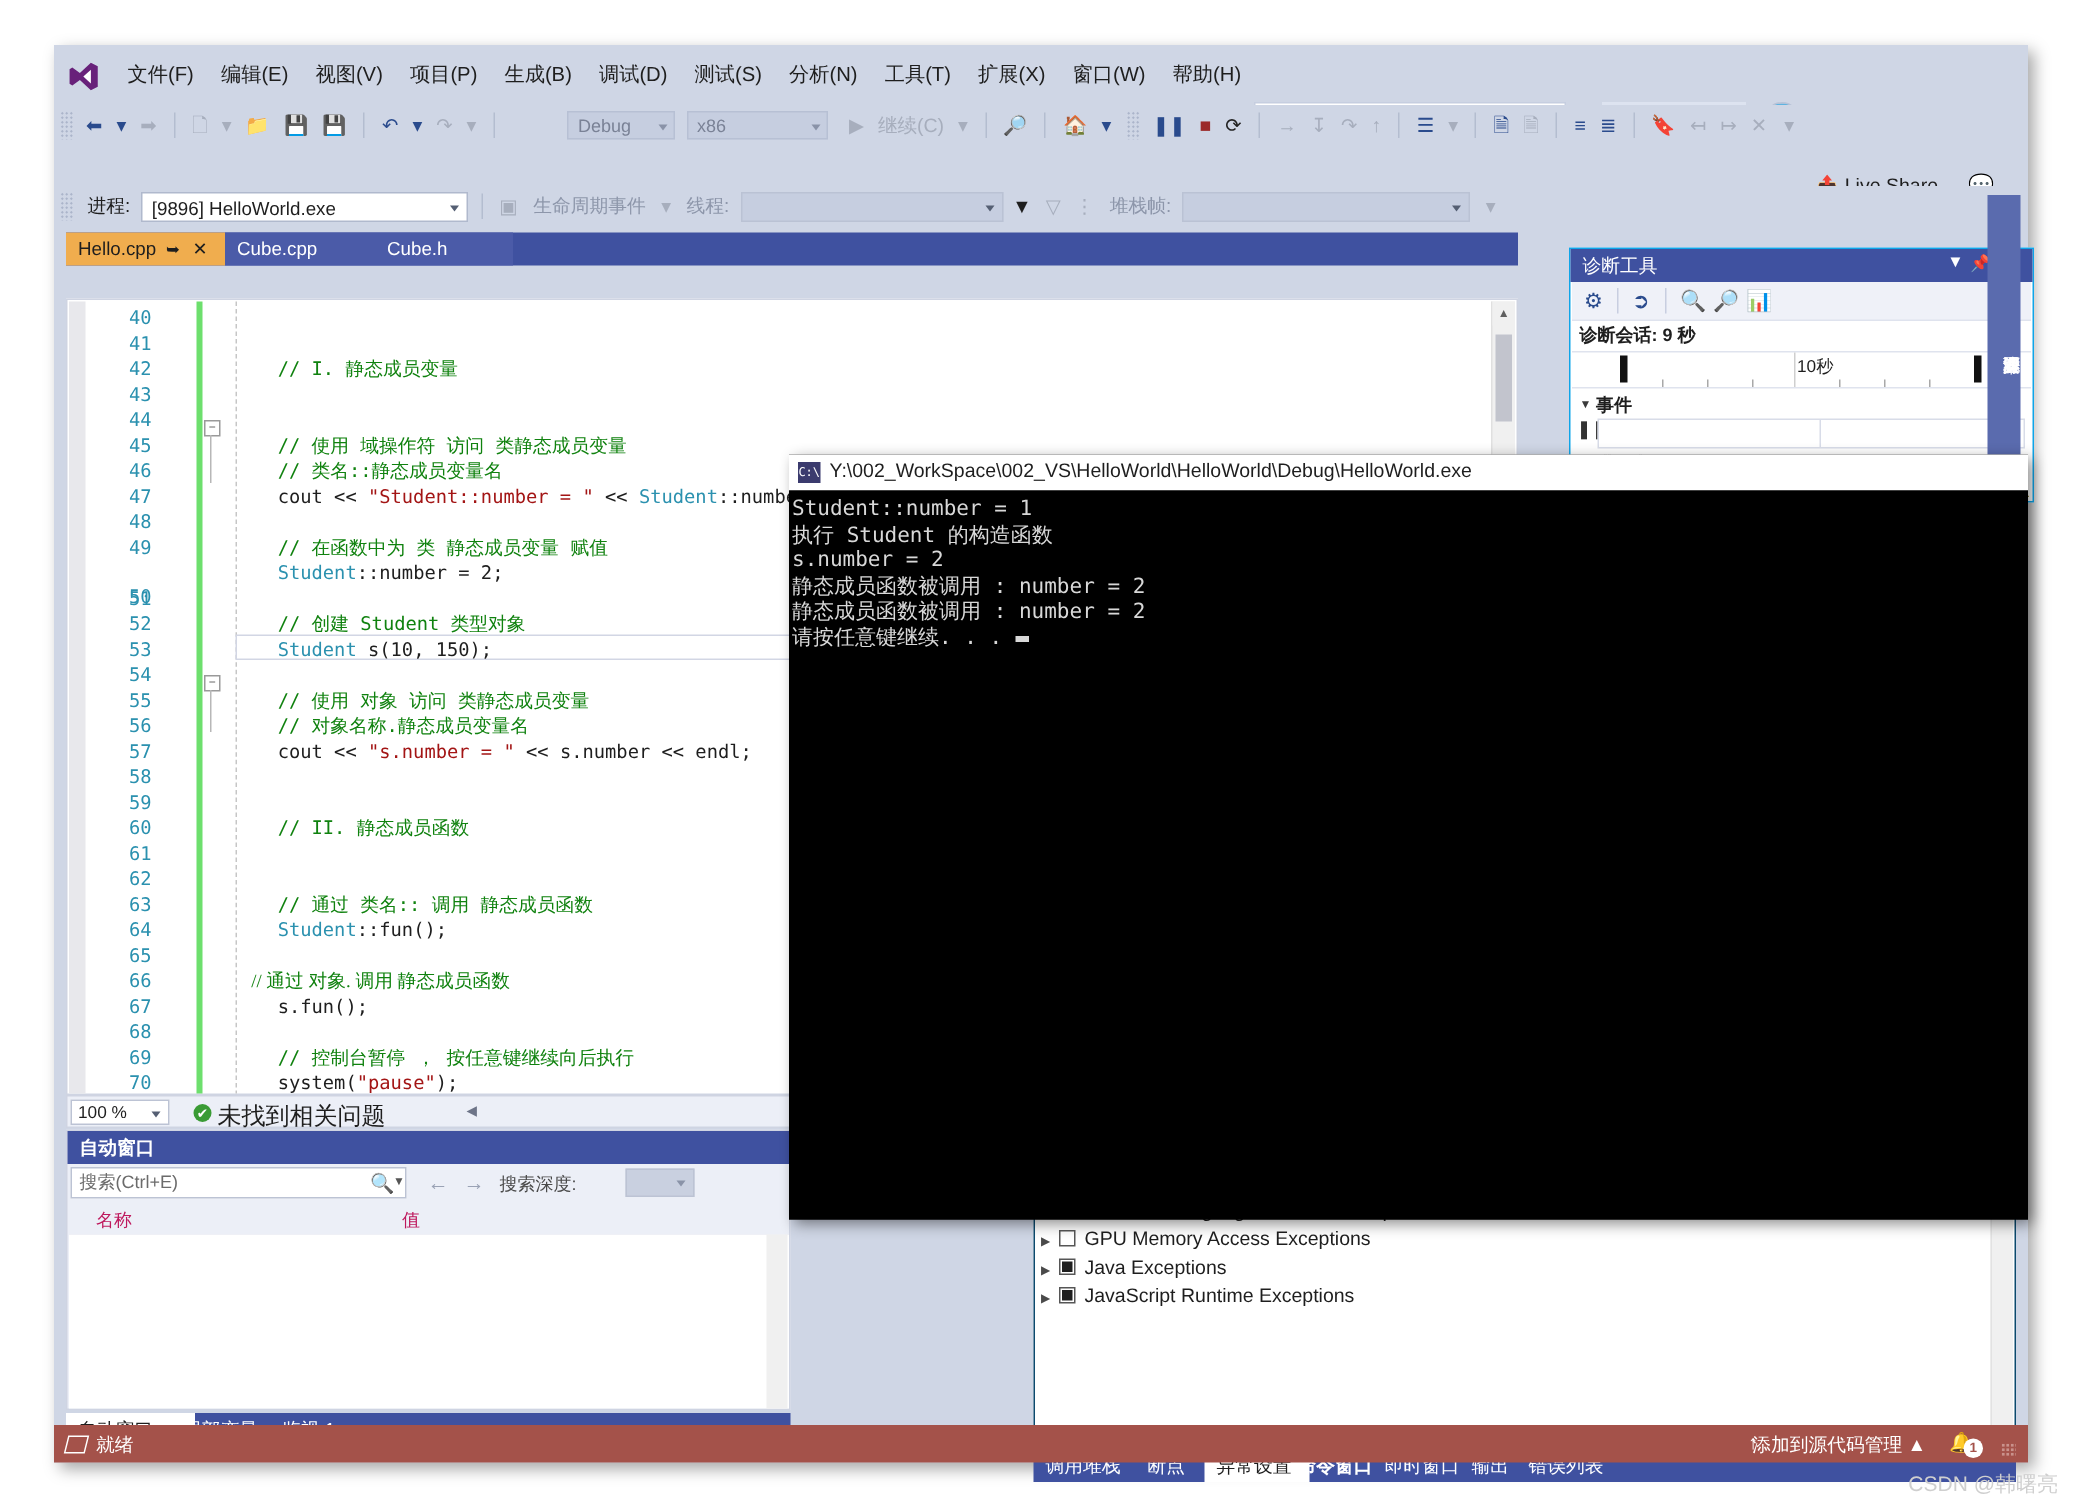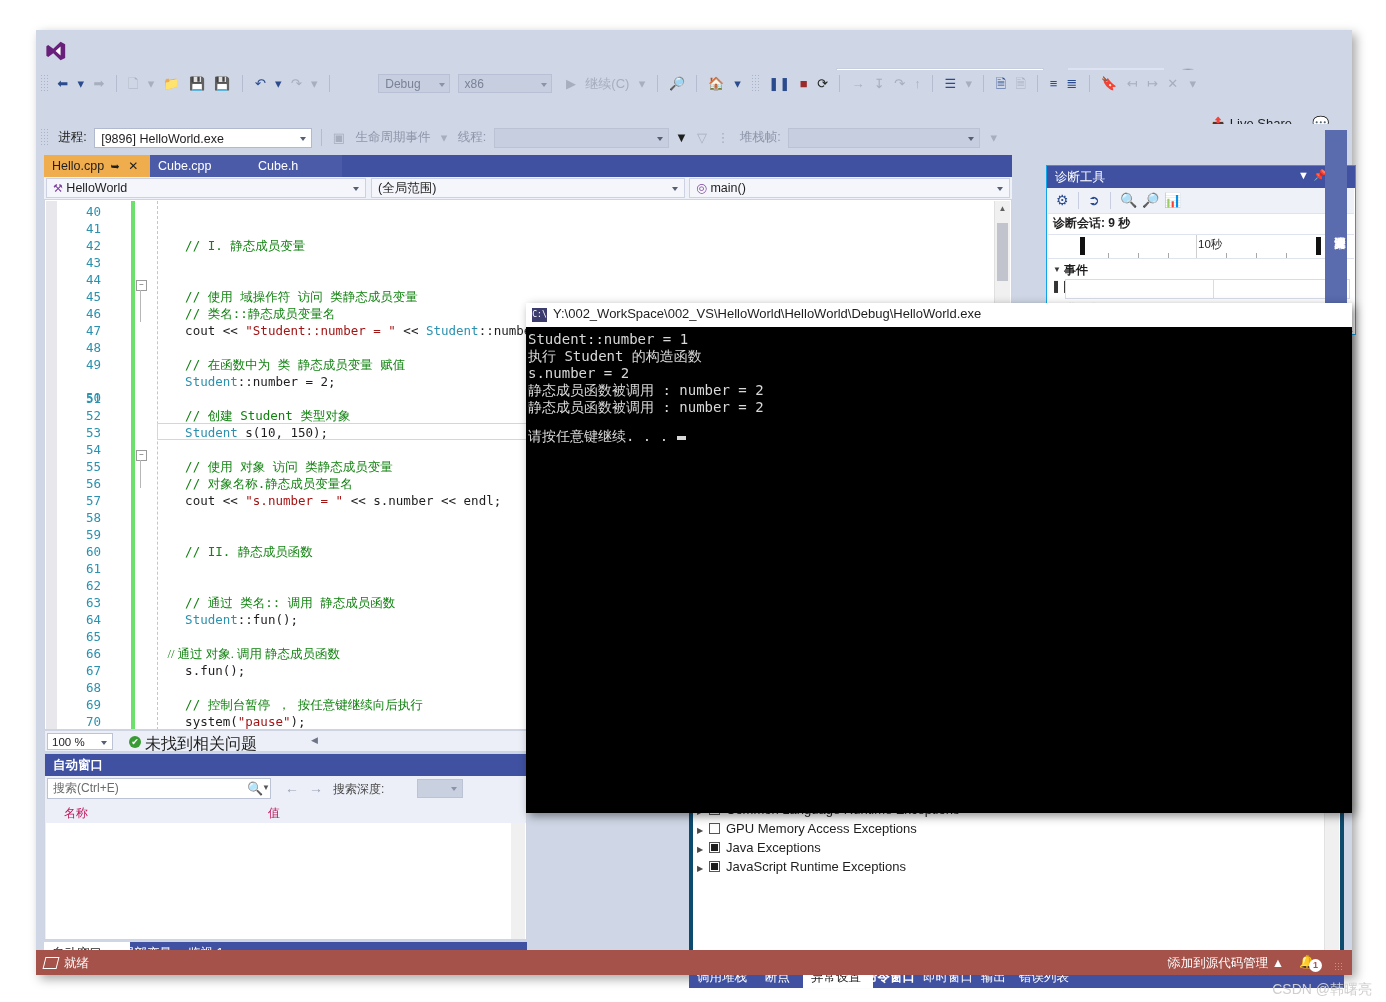--- a/index.html
+++ b/index.html
@@ -97,21 +97,21 @@
   .autos-head{position:absolute;left:1px;top:48px;width:480px;height:21px;background:#eceff7;border-bottom:1px solid #cfd4e2;}
   .autos-col{position:absolute;top:3px;font-size:12px;color:#be185d;}
   .autos-body{position:absolute;left:1px;top:69px;width:480px;height:116px;background:#fff;}
   .autos-vsb{position:absolute;right:1px;top:69px;width:14px;height:116px;background:#f0f0f0;}
 
   .bottabs{position:absolute;left:0;top:787px;width:483px;height:22px;background:#3f51a0;}
   .btab{position:absolute;top:0;height:22px;line-height:22px;font-size:12.5px;padding:0 8px;color:#fff;}
   .btab.active{background:#fff;color:#1e1e1e;}
 
   
-  .excwin{position:absolute;left:645px;top:598px;width:655px;height:211px;background:#fff;border:4px solid #0c4a6e;box-sizing:border-box;}
+  .excwin{position:absolute;left:645px;top:598px;width:655px;height:211px;background:#fff;border:1px solid #0c4a6e;box-sizing:border-box;}
   .exc-head{position:absolute;left:1px;top:1px;width:653px;height:20px;background:#f3f4f8;border-bottom:1px solid #d8dce8;}
   .exc-hcell{position:absolute;top:3px;font-size:12px;color:#5d5d5d;}
   .exc-hdiv{position:absolute;top:1px;width:1px;height:20px;background:#d8dce8;}
   .exc-row{position:absolute;left:4px;height:19px;font-size:13px;color:#1e1e1e;line-height:19px;}
   .exc-tri{display:inline-block;width:12px;color:#4a4a4a;font-size:8px;}
   .exc-cb{display:inline-block;width:11px;height:11px;border:1px solid #565656;vertical-align:-1px;margin-right:6px;background:#fff;box-sizing:border-box;}
   .exc-cb.on{background:#fff;}
   .exc-cb.on::after{content:"";display:block;width:7px;height:7px;background:#1e1e1e;margin:1px;}
   .exc-vsb{position:absolute;right:1px;top:1px;width:14px;height:208px;background:#f0f0f0;border-left:1px solid #e2e2e2;}
   .exc-thumb{position:absolute;left:2px;top:18px;width:10px;height:22px;background:#c2c4cd;}
@@ -170,20 +170,34 @@
 
 <div id="root">
 
   <div class="vswin">
 
     <div class="titlebar">
       <svg class="vslogo" viewBox="0 0 24 24">
         <path d="M17 2 L22 4.5 L22 19.5 L17 22 L9 14.5 L3.5 18.5 L1.5 17.2 L1.5 6.8 L3.5 5.5 L9 9.5 Z" fill="#68217a"></path>
         <path d="M17 7 L17 17 L11.5 12 Z" fill="#fff"></path>
       </svg>
+      <div class="menubar">
+        <div class="menuitem">文件(F)</div>
+        <div class="menuitem">编辑(E)</div>
+        <div class="menuitem">视图(V)</div>
+        <div class="menuitem">项目(P)</div>
+        <div class="menuitem">生成(B)</div>
+        <div class="menuitem">调试(D)</div>
+        <div class="menuitem">测试(S)</div>
+        <div class="menuitem">分析(N)</div>
+        <div class="menuitem">工具(T)</div>
+        <div class="menuitem">扩展(X)</div>
+        <div class="menuitem">窗口(W)</div>
+        <div class="menuitem">帮助(H)</div>
+      </div>
 
       <div class="qsearch">
         <span>搜索 (Ctrl+Q)</span>
         <span class="mag">🔍</span>
       </div>
 
       <div class="projname">HelloWorld</div>
       <div class="acct"></div>
 
       <div class="wbtn wmin">─</div>
@@ -273,31 +287,20 @@
       <div class="tabstrip">
         <div class="tab active" style="left:0;width:106px;">
           <span>Hello.cpp</span>
           <span class="tabpin">➥</span>
           <span class="tabx">✕</span>
         </div>
         <div class="tab inactive" style="left:106px;width:100px;">Cube.cpp</div>
         <div class="tab inactive" style="left:206px;width:92px;">Cube.h</div>
       </div>
 
-      <div class="navbar">
-        <div class="navsel" style="left:2px;width:320px;">
-          <span style="color:#7a3e9d;font-size:11px;">⚒</span>
-          <span>HelloWorld</span>
-        </div>
-        <div class="navsel" style="left:327px;width:314px;">(全局范围)</div>
-        <div class="navsel" style="left:645px;width:321px;">
-          <span style="color:#7a3e9d;">◎</span>
-          <span>main()</span>
-        </div>
-      </div>
 
       <div class="editor">
         <div class="gutter-sel"></div>
         <div class="changebar" style="top:1px;height:529px;"></div>
         <div class="indentline" style="height:529px;"></div>
         <div id="code-lines">
             <div class="lnnum" style="top: 4px;">40</div>
             <div class="lnnum" style="top: 21px;">41</div>
             <div class="lnnum" style="top: 38px;">42</div>
             <div class="codeline" style="top: 38px;"><span class="c-cmt">    // I. 静态成员变量</span></div>
@@ -506,20 +509,20 @@
       <div class="con-ico">C:\</div>
       <div class="con-path">Y:\002_WorkSpace\002_VS\HelloWorld\HelloWorld\Debug\HelloWorld.exe</div>
     </div>
     <div class="con-body">
       <div id="console-lines">
           <div class="con-line" style="top: 4px;">Student::number = 1</div>
           <div class="con-line" style="top: 21px;">执行 Student 的构造函数</div>
           <div class="con-line" style="top: 38px;">s.number = 2</div>
           <div class="con-line" style="top: 55px;">静态成员函数被调用 : number = 2</div>
           <div class="con-line" style="top: 72px;">静态成员函数被调用 : number = 2</div>
-          <div class="con-line" style="top: 89px; margin-top: 12px;">请按任意键继续. . .<span class="caret"></span></div>
+          <div class="con-line" style="top: 89px;">请按任意键继续. . .<span class="caret"></span></div>
         </div>
     </div>
   </div>
 
   <div class="watermark">CSDN @韩曙亮</div>
 
 </div>
 
 </body></html>

